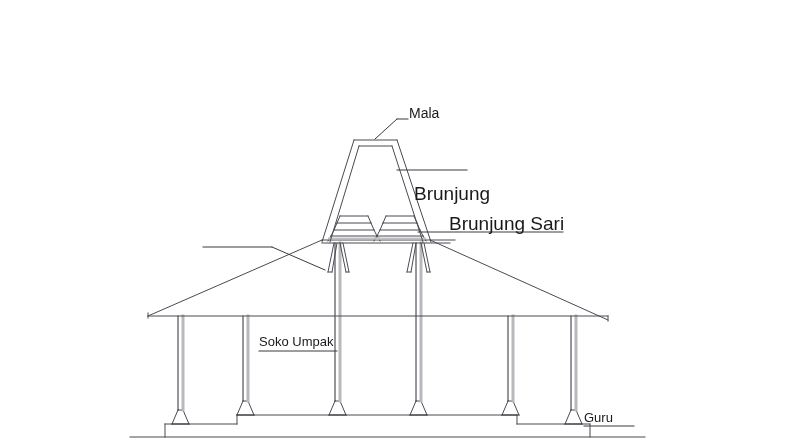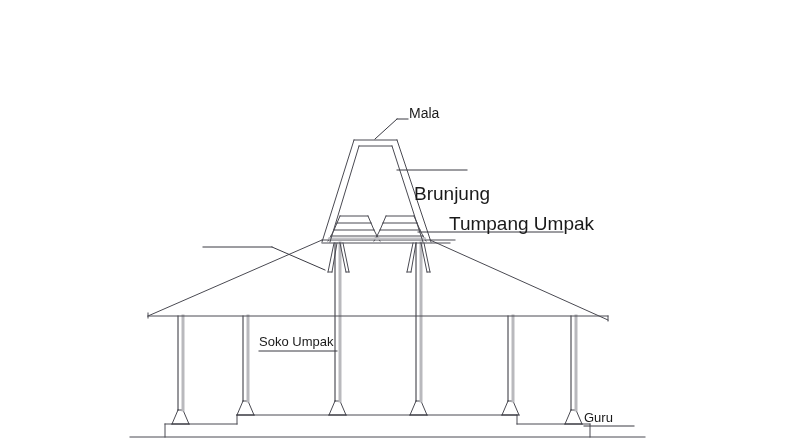--- a/index.html
+++ b/index.html
@@ -229,20 +229,20 @@
         <line x1="584" y1="426" x2="634" y2="426"></line>
       </g>
 
     </g>
   </svg>
 
   <div class="lbl lbl-mala">Mala</div>
 
   <div class="lbl lbl-brunjung">Brunjung</div>
 
-  <div class="lbl lbl-tumpangsari">Tumpang Umpak</div>
+  <div class="lbl lbl-tumpangsari">Brunjung Sari</div>
 
 
   <div class="lbl lbl-sokoguru">Soko Umpak</div>
 
   <div class="lbl lbl-umpak">Guru</div>
 
 </div>
 
 </body></html>

